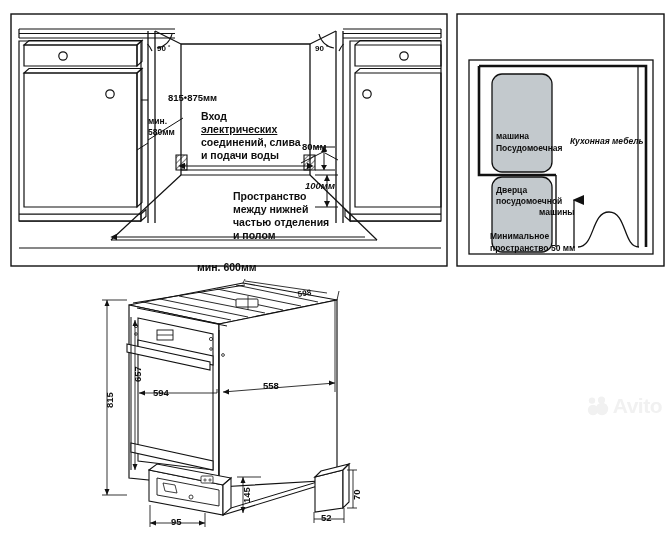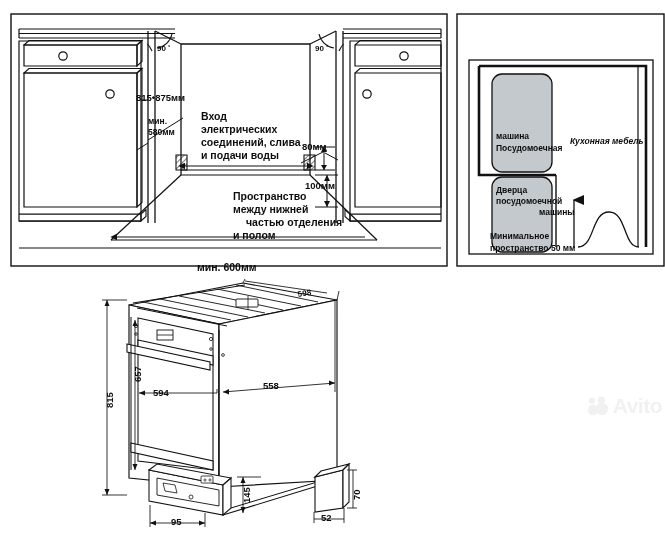--- a/index.html
+++ b/index.html
@@ -340,36 +340,36 @@
         <line x1="238" y1="283" x2="240" y2="279"></line>
         <line x1="332" y1="300" x2="334" y2="291"></line>
       </g>
 
     </g>
   </svg>
 
   <div class="txt t-ang" style="left:152px; top:44px;">90 ˚</div>
   <div class="txt t-ang" style="left:310px; top:44px;">90 ˚</div>
 
-  <div class="txt t-dim" style="left:131px; top:92px;">815•875мм</div>
+  <div class="txt t-dim" style="left:131px; top:92px;padding-left:32px;">815•875мм</div>
 
   <div class="txt t-small" style="left:143px; top:116px;">мин.</div>
   <div class="txt t-small" style="left:143px; top:127px;">580мм</div>
 
   <div class="txt t-body" style="left:196px; top:110px;">Вход</div>
-  <div class="txt t-body" style="left:196px; top:123px;">электрических</div>
+  <div class="txt t-body" style="left:196px; top:123px;text-decoration:underline;">электрических</div>
   <div class="txt t-body" style="left:196px; top:136px;">соединений, слива</div>
   <div class="txt t-body" style="left:196px; top:149px;">и подачи воды</div>
 
   <div class="txt t-dim" style="left:297px; top:141px;">80мм</div>
-  <div class="txt t-dim" style="left:300px; top:180px;">100мм</div>
+  <div class="txt t-dim" style="left:300px; top:180px;font-style:italic;">100мм</div>
 
   <div class="txt t-body" style="left:228px; top:190px;">Пространство</div>
   <div class="txt t-body" style="left:228px; top:203px;">между нижней</div>
-  <div class="txt t-body" style="left:228px; top:216px;margin-left:13px;">частью отделения</div>
+  <div class="txt t-body" style="left:228px; top:216px;">частью отделения</div>
   <div class="txt t-body" style="left:228px; top:229px;">и полом</div>
 
   <div class="txt t-body" style="left:192px; top:243px;margin-top:18px;">мин. 600мм</div>
 
   <div class="txt t-small" style="left:491px; top:119px;margin-top:24px;">Посудомоечная</div>
   <div class="txt t-small" style="left:491px; top:131px;">машина</div>
   <div class="txt t-small" style="left:565px; top:136px;font-style:italic;">Кухонная мебель</div>
   <div class="txt t-small" style="left:491px; top:185px;">Дверца</div>
   <div class="txt t-small" style="left:491px; top:196px;">посудомоечной</div>
   <div class="txt t-small" style="left:491px; top:207px;padding-left:43px;">машины</div>

